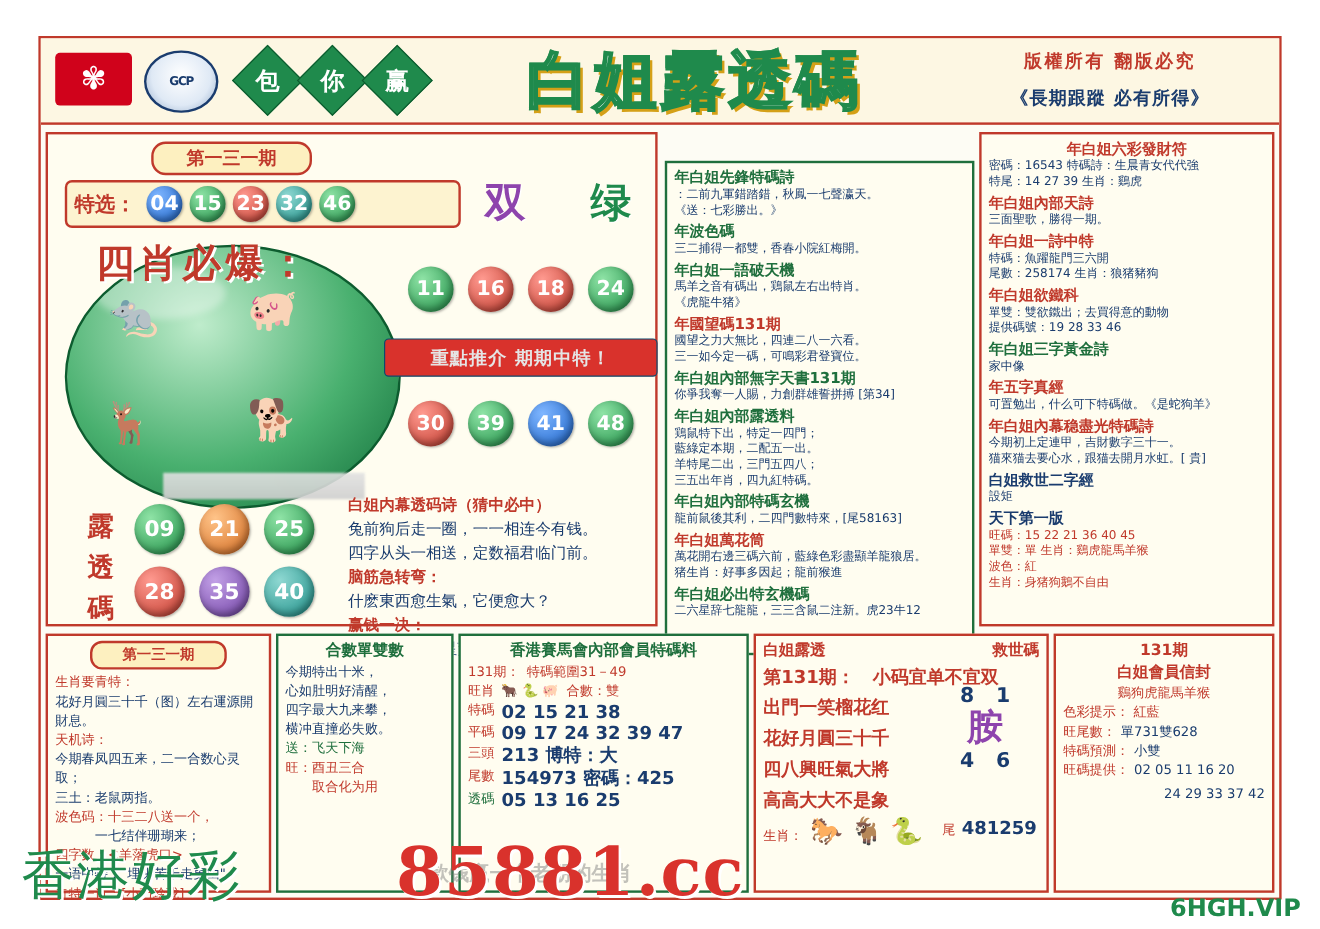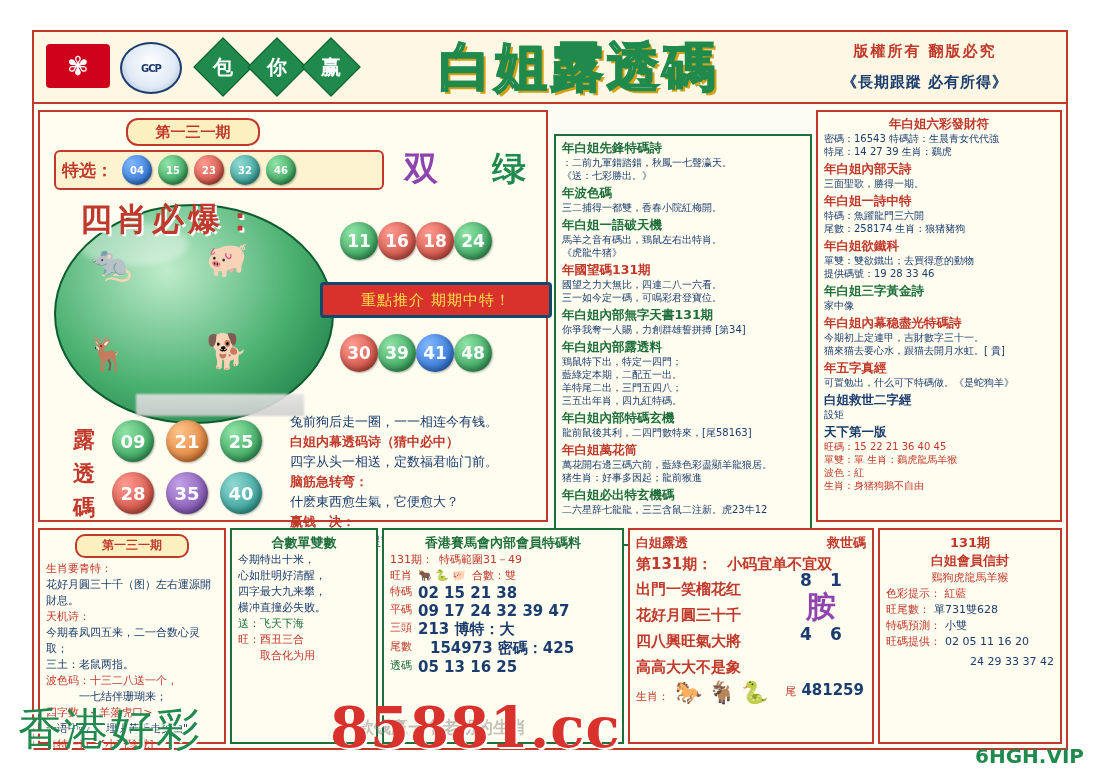--- a/index.html
+++ b/index.html
@@ -98,21 +98,21 @@
   }
   .pick-row{
     position:absolute;left:14px;top:38px;width:330px;height:40px;
     background:#fdf3d0;border:2px solid #c0392b;border-radius:6px;
     display:flex;align-items:center;padding-left:6px;box-sizing:border-box;
   }
   .pick-label{color:#c0392b;font-size:17px;font-weight:bold;margin-right:6px;white-space:nowrap;}
   .ball{
     width:30px;height:30px;border-radius:50%;
     display:inline-flex;align-items:center;justify-content:center;
-    color:#fff;font-size:10px;font-weight:bold;margin:0 3px;
+    color:#fff;font-size:17px;font-weight:bold;margin:0 3px;
     box-shadow:inset -2px -3px 5px rgba(0,0,0,.35), 1px 1px 2px rgba(0,0,0,.3);
   }
   .b-blue{background:radial-gradient(circle at 32% 28%, #7fb6ff, #1b63c9);}
   .b-green{background:radial-gradient(circle at 32% 28%, #8fe3a6, #1d8f45);}
   .b-red{background:radial-gradient(circle at 32% 28%, #ff9a90, #c0392b);}
   .b-teal{background:radial-gradient(circle at 32% 28%, #8fd8d2, #1a8e86);}
   .b-purple{background:radial-gradient(circle at 32% 28%, #c2a0e6, #6e3fa3);}
   .b-orange{background:radial-gradient(circle at 32% 28%, #ffc489, #d2691e);}
 
   .word-double{
@@ -143,31 +143,31 @@
   .a3{left:30px;top:130px;}
   .a4{left:150px;top:128px;}
   .sixiao{
     position:absolute;left:40px;top:86px;font-size:32px;font-weight:bold;
     color:#c0392b;text-shadow:2px 2px 0 #fff;letter-spacing:4px;
     font-family:"DejaVu Serif","Liberation Serif",serif;
   }
   .rows-right{
     position:absolute;left:300px;top:110px;width:200px;
   }
-  .brow{display:flex;gap:0;margin-bottom:8px;text-align:right;}
+  .brow{display:flex;gap:12px;margin-bottom:8px;text-align:right;}
   .ball-lg{
     width:38px;height:38px;border-radius:50%;
     display:inline-flex;align-items:center;justify-content:center;
     color:#fff;font-size:17px;font-weight:bold;
     box-shadow:inset -2px -3px 6px rgba(0,0,0,.35), 1px 1px 2px rgba(0,0,0,.3);
   }
   .banner{
     position:absolute;left:280px;top:170px;width:226px;height:30px;
-    background:#d9322c;border:3px solid #0c4a6e;border-radius:4px;
-    color:#fde047;font-size:15px;font-weight:normal;
+    background:#d9322c;border:1px solid #0c4a6e;border-radius:4px;
+    color:#e5e5e5;font-size:15px;font-weight:bold;
     display:flex;align-items:center;justify-content:center;letter-spacing:1px;
   }
   .lutouma{
     position:absolute;left:22px;top:310px;width:44px;
     color:#c0392b;font-size:22px;font-weight:bold;line-height:34px;text-align:center;
     font-family:"DejaVu Serif","Liberation Serif",serif;
   }
   .lt-rows{position:absolute;left:72px;top:308px;}
   .ltrow{display:flex;gap:12px;margin-bottom:10px;}
   .ball-md{
@@ -328,22 +328,22 @@
           <span class="ball-md b-green">25</span>
         </div>
         <div class="ltrow">
           <span class="ball-md b-red">28</span>
           <span class="ball-md b-purple">35</span>
           <span class="ball-md b-teal">40</span>
         </div>
       </div>
 
       <div class="verse">
+        <span class="t hl1">白姐内幕透码诗（猜中必中）</span>
         <span class="t">兔前狗后走一圈，一一相连今有钱。</span>
-        <span class="t hl1">白姐内幕透码诗（猜中必中）</span>
         <span class="t">四字从头一相送，定数福君临门前。</span>
         <span class="t hl1">脑筋急转弯：</span>
         <span class="t">什麽東西愈生氣，它便愈大？</span>
         <span class="t hl1">赢钱一决：</span>
         <span class="t">（赢钱去买开星荒山的生肖）</span>
       </div>
     </div>
 
     <div class="col-mid">
       <div class="sec">
@@ -409,27 +409,27 @@
       <div class="sec">
           <div class="sec-h red">年白姐欲鐵科</div>
           <div class="sec-b" style="white-space:pre-line">單雙：雙欲鐵出；去買得意的動物
 提供碼號：19 28 33 46</div>
         </div>
       <div class="sec">
           <div class="sec-h">年白姐三字黃金詩</div>
           <div class="sec-b" style="white-space:pre-line">家中像</div>
         </div>
       <div class="sec">
+          <div class="sec-h red">年五字真經</div>
+          <div class="sec-b" style="white-space:pre-line">可置勉出，什么可下特碼做。《是蛇狗羊》</div>
+        </div>
+      <div class="sec">
           <div class="sec-h red">年白姐內幕稳盡光特碼詩</div>
           <div class="sec-b" style="white-space:pre-line">今期初上定連甲，吉財數字三十一。
 猫來猫去要心水，跟猫去開月水虹。[ 貴]</div>
-        </div>
-      <div class="sec">
-          <div class="sec-h red">年五字真經</div>
-          <div class="sec-b" style="white-space:pre-line">可置勉出，什么可下特碼做。《是蛇狗羊》</div>
         </div>
       <div class="sec">
           <div class="sec-h blue">白姐救世二字經</div>
           <div class="sec-b" style="white-space:pre-line">設矩</div>
         </div>
       <div class="sec">
           <div class="sec-h blue">天下第一版</div>
           <div class="sec-b red" style="white-space:pre-line">旺碼：15 22 21 36 40 45
 單雙：單 生肖：鷄虎龍馬羊猴
 波色：紅
@@ -481,21 +481,21 @@
           <span class="b-num">02 15 21 38</span>
         </div>
       <div style="display:flex;gap:6px;">
           <span class="b-line red">平碼</span>
           <span class="b-num">09 17 24 32 39 47</span>
         </div>
       <div style="display:flex;gap:6px;">
           <span class="b-line red">三頭</span>
           <span class="b-num">213 博特：大</span>
         </div>
-      <div style="display:flex;gap:18px;">
+      <div style="display:flex;gap:6px;">
           <span class="b-line red">尾數</span>
           <span class="b-num">154973 密碼：425</span>
         </div>
       <div style="display:flex;gap:6px;">
           <span class="b-line green">透碼</span>
           <span class="b-num">05 13 16 25</span>
         </div>
     </div>
 
     <div class="bcol bc4">

